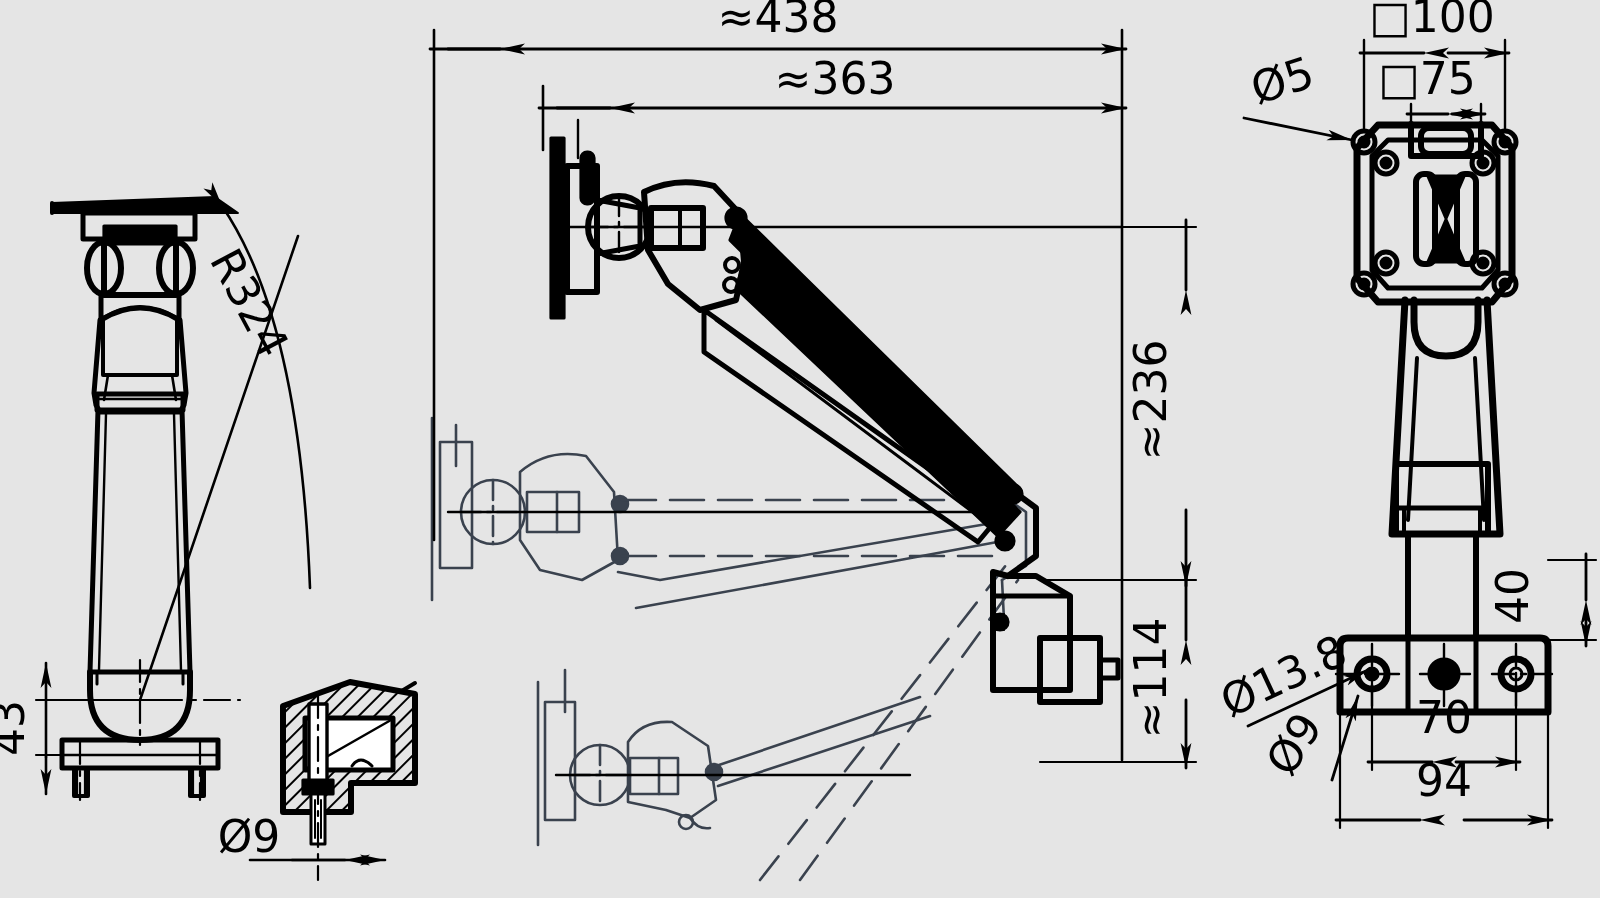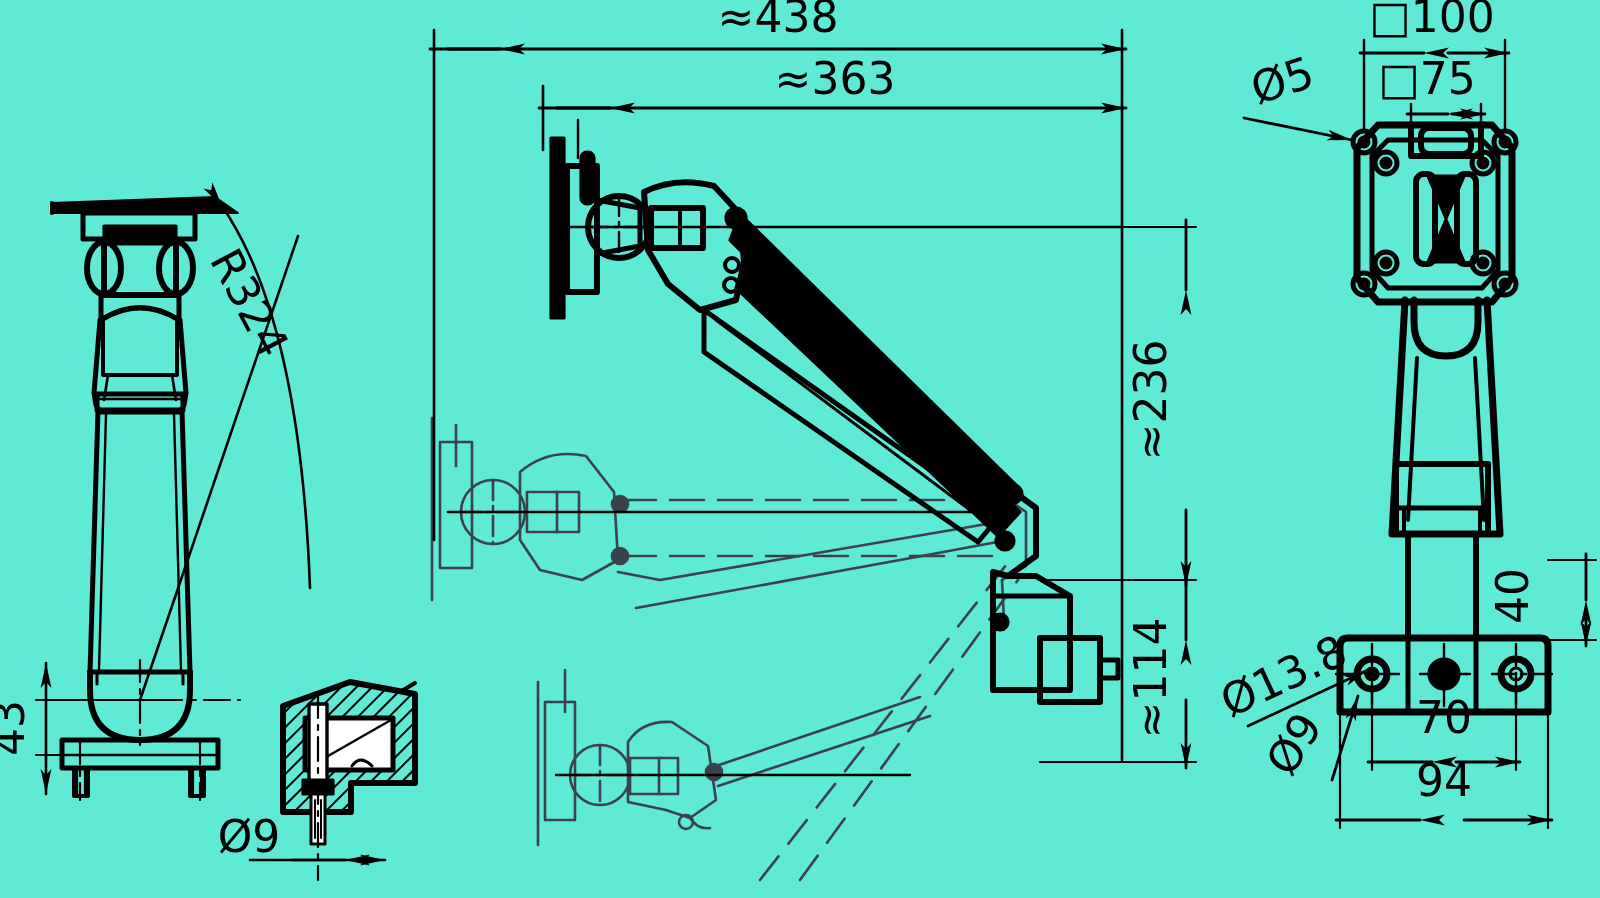--- a/index.html
+++ b/index.html
@@ -1,18 +1,18 @@
 <!DOCTYPE html>
 <html><head>
 <meta charset="utf-8">
 <style>
   html,body{margin:0;padding:0;background:#ffffff;}
   body{width:1600px;height:898px;overflow:hidden;
        font-family:"DejaVu Sans","Liberation Sans",sans-serif;}
-  #stage{position:relative;width:1600px;height:898px;background:#5eead4;}
+  #stage{position:relative;width:1600px;height:898px;background:#e5e5e5;}
   svg{display:block;}
   .dimtxt{font-family:"DejaVu Sans","Liberation Sans",sans-serif;
           font-size:44px;fill:#000;}
 </style>
 </head>
 <body>
 
 <div id="stage">
 <svg width="1600" height="898" viewBox="0 0 1600 898" xmlns="http://www.w3.org/2000/svg">
 

